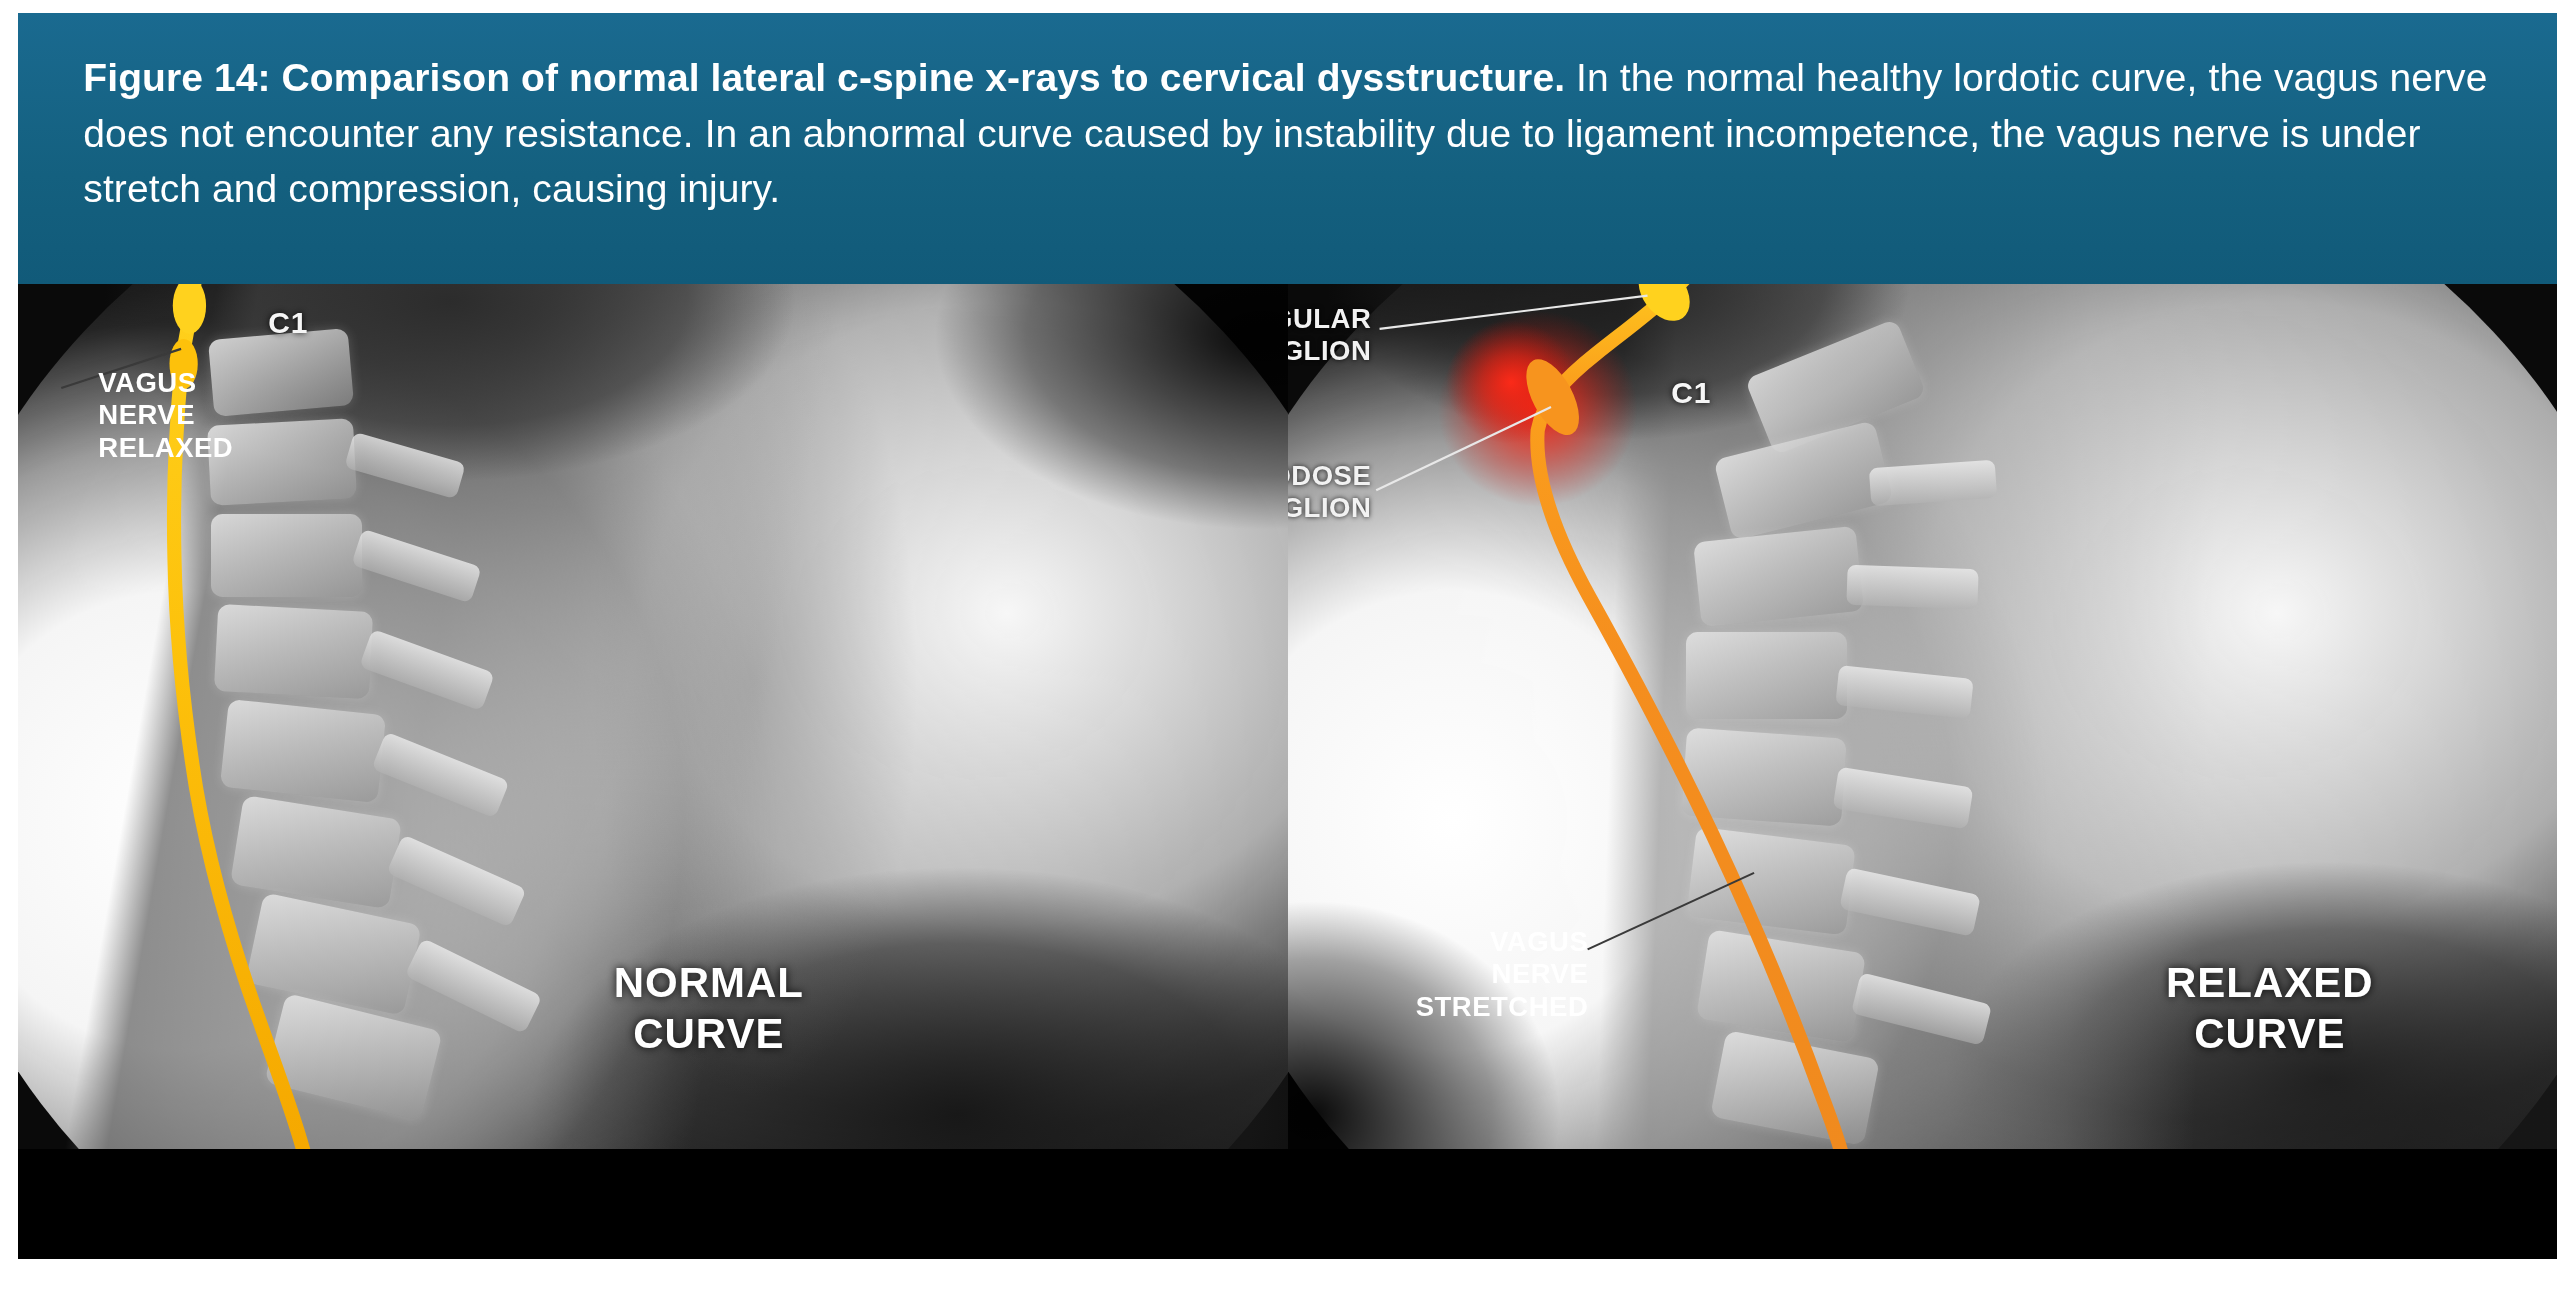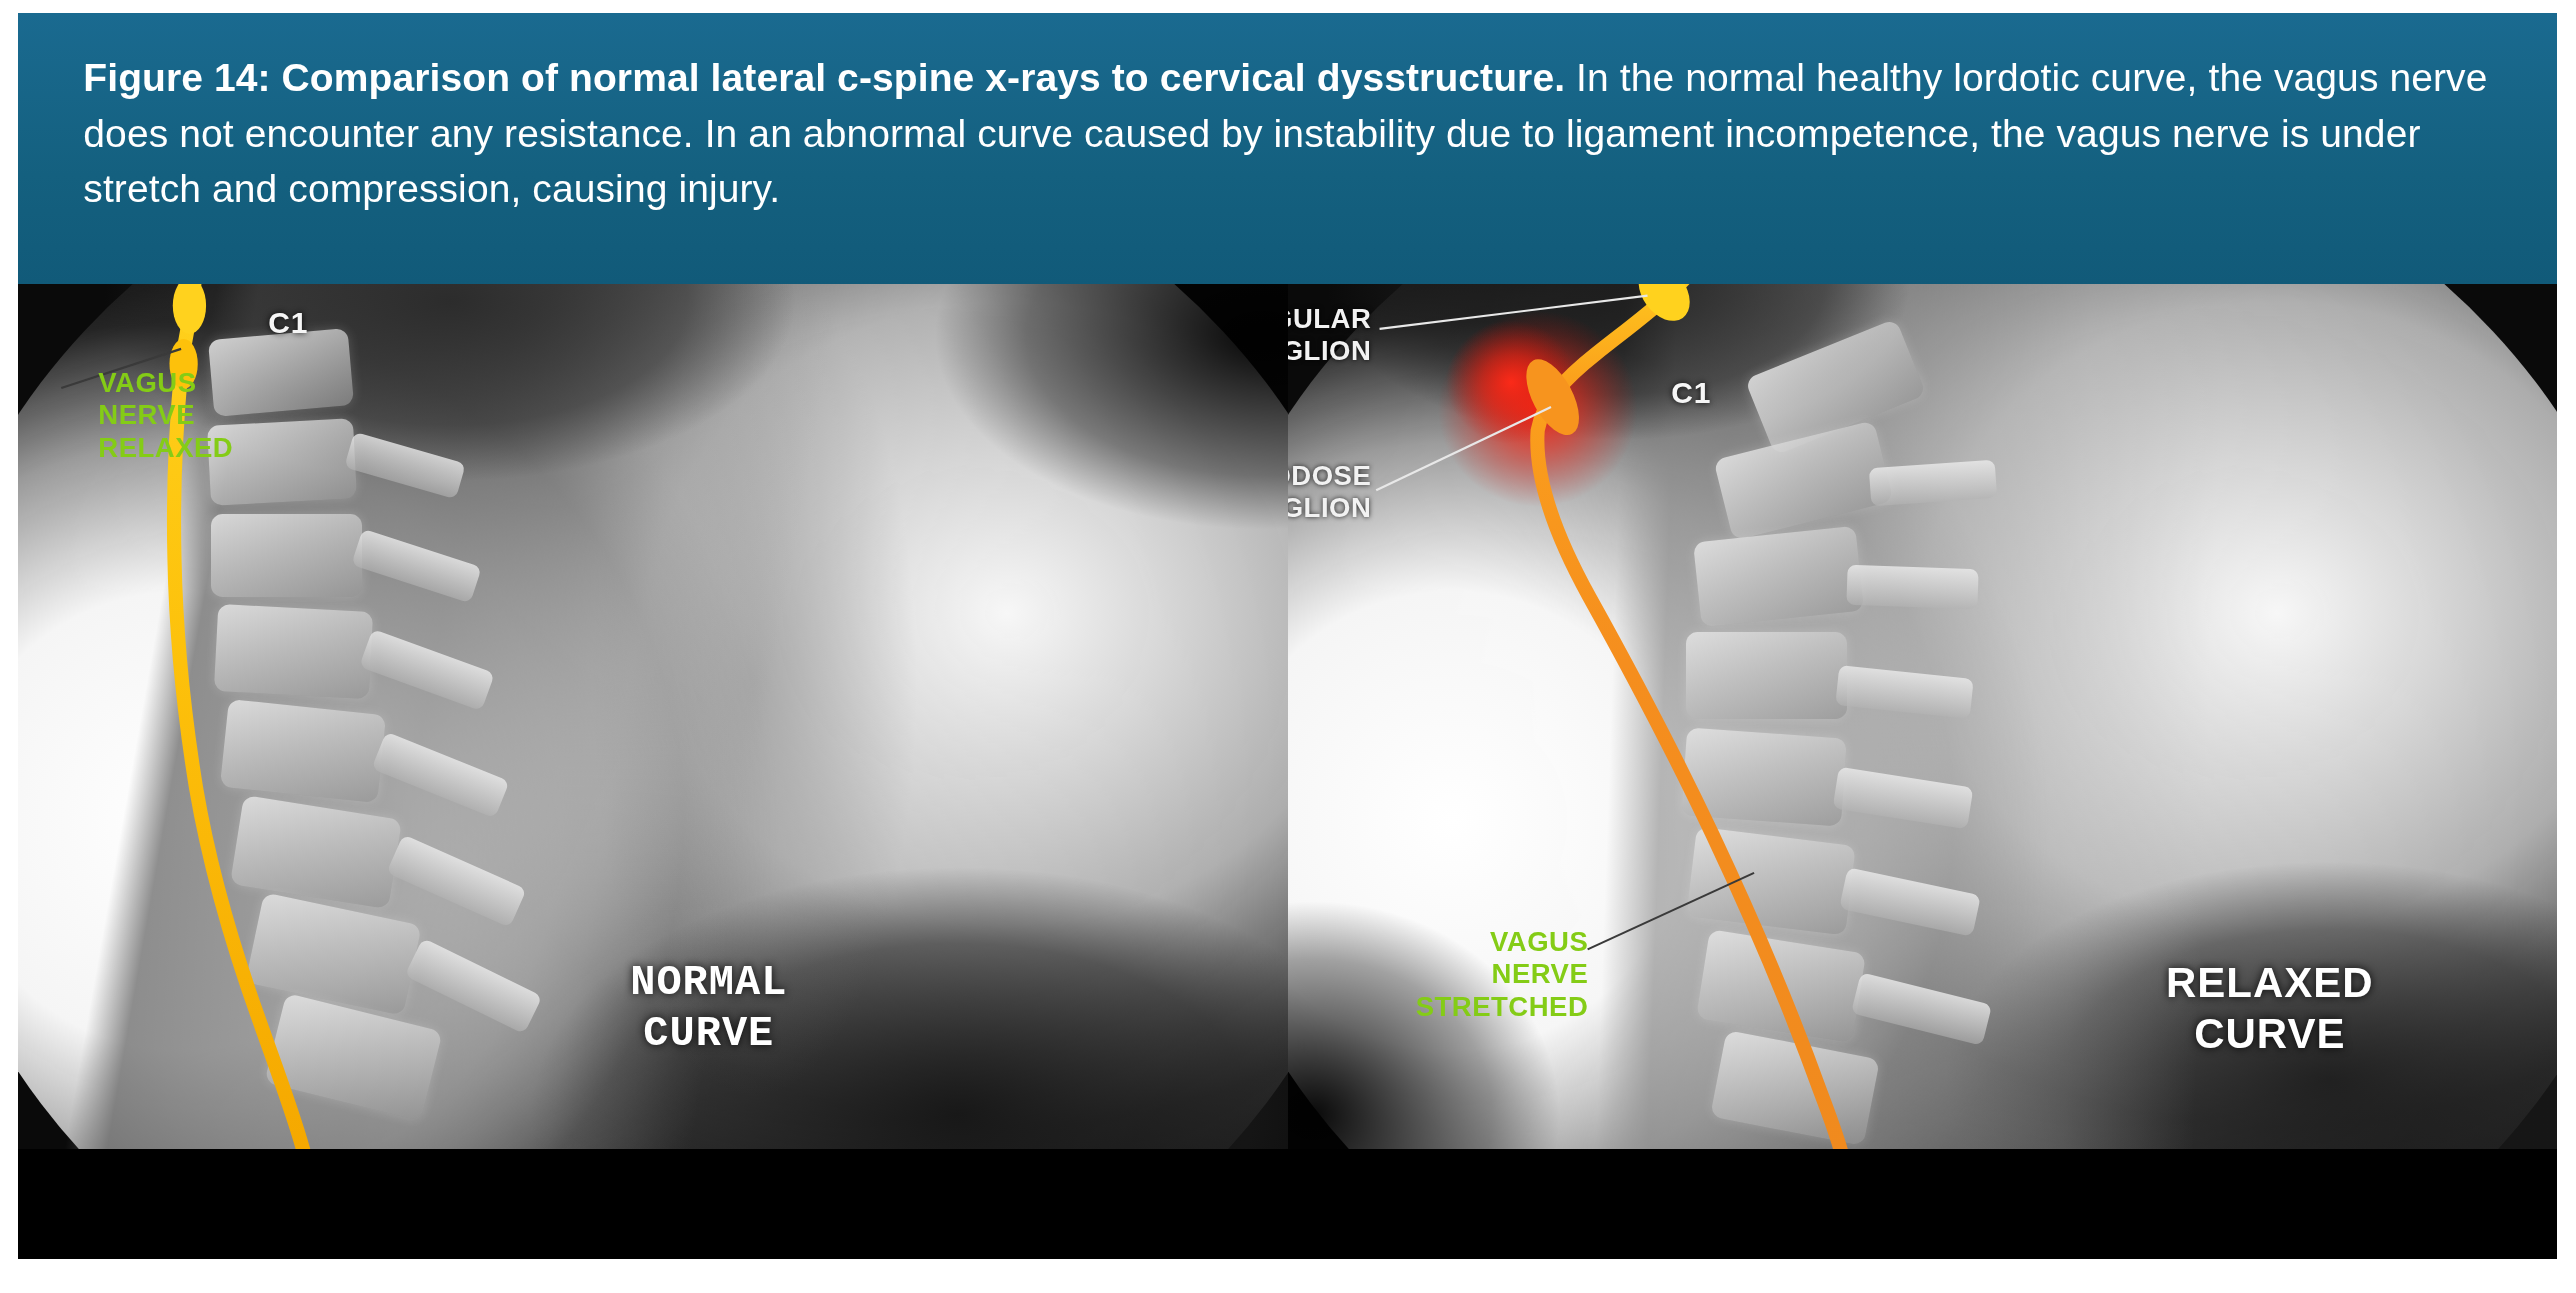--- a/index.html
+++ b/index.html
@@ -169,21 +169,21 @@
   
   .anno {
     position: absolute;
     font-family: "Liberation Sans", sans-serif;
     font-size: 27.5px;
     line-height: 1.17;
     letter-spacing: 0.5px;
     font-weight: 600;
     white-space: pre-line;
   }
-  .anno.dark  { color: #84cc16; }
+  .anno.dark  { color: #ffffff; }
   .anno.light { color: #f2f2f2; text-shadow: 0 0 5px rgba(0,0,0,0.85); }
 
   .curve-label {
     position: absolute;
     font-family: "Liberation Sans", sans-serif;
     font-size: 42px;
     line-height: 1.2;
     font-weight: 700;
     letter-spacing: 1px;
     color: #ffffff;
@@ -269,21 +269,21 @@
         <svg class="nerve-svg" viewBox="0 0 1526 1040" preserveAspectRatio="none">
           <line x1="52" y1="125" x2="196" y2="78" stroke="#3a3a3a" stroke-width="2.6"></line>
         </svg>
 
         <div class="anno dark" style="left:80px; top:83px;">VAGUS
 NERVE
 RELAXED</div>
 
         <div class="vert-label" style="left:250px; top:21.6px;">C1</div>
 
-        <div class="curve-label" style="left:516px; top:674px; width:349px;font-family:Liberation Mono, monospace;">NORMAL
+        <div class="curve-label" style="left:516px; top:674px; width:349px;">NORMAL
 CURVE</div>
       </div>
 
       <div class="panel panel-right">
         <div class="film"></div>
         <div class="tissue right"></div>
 
         <div class="spine" style="left:0;top:0;width:100%;height:100%;">
           <div class="vert" style="left:466px; top:62px;  width:163px; height:82px;  transform:rotate(-22deg);"></div>
           <div class="vert" style="left:433px; top:155px; width:165px; height:83px; transform:rotate(-14deg);"></div>

